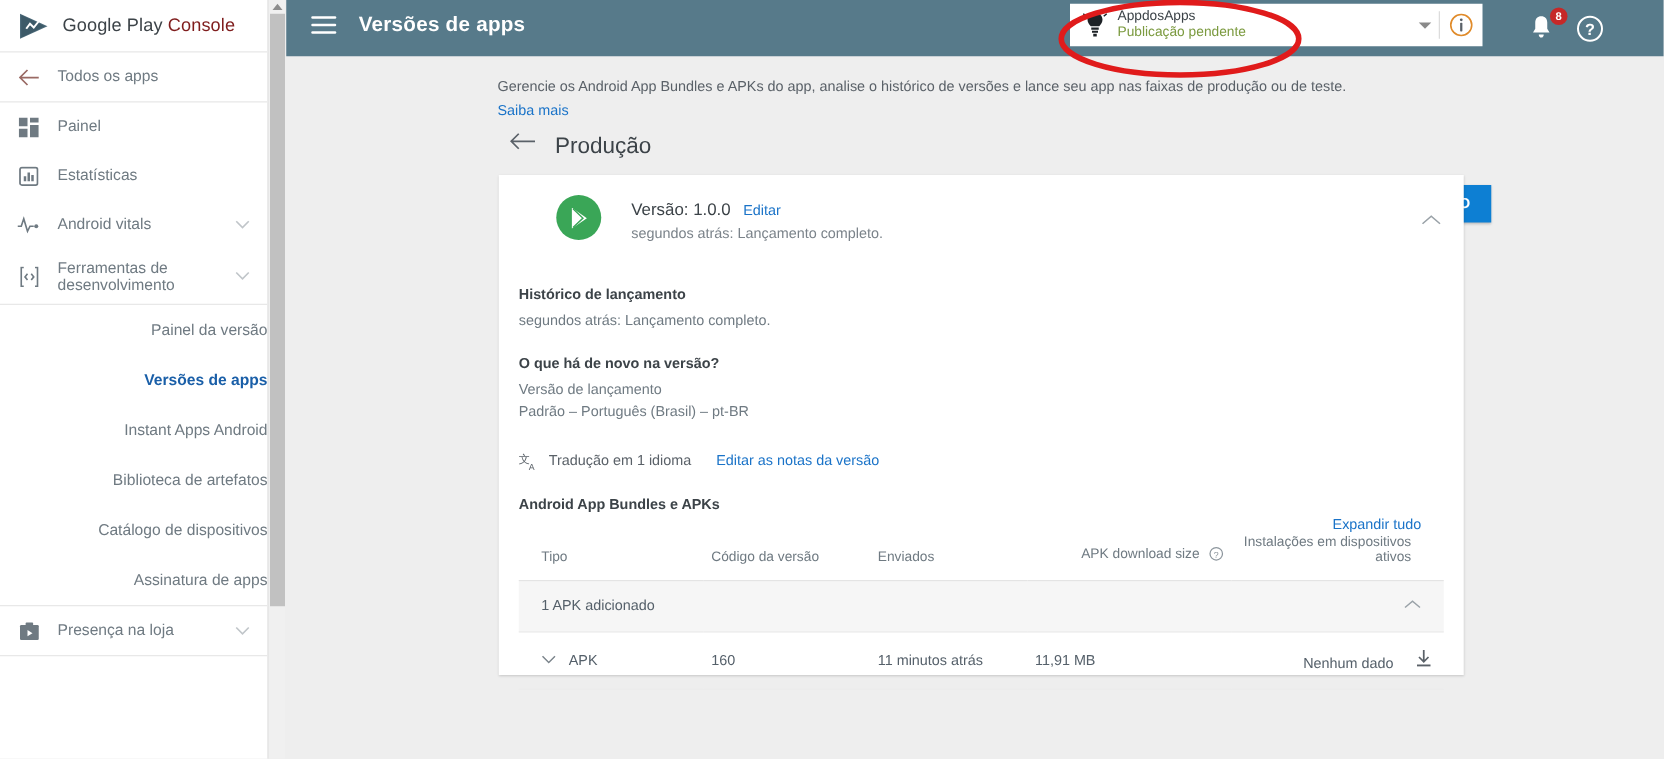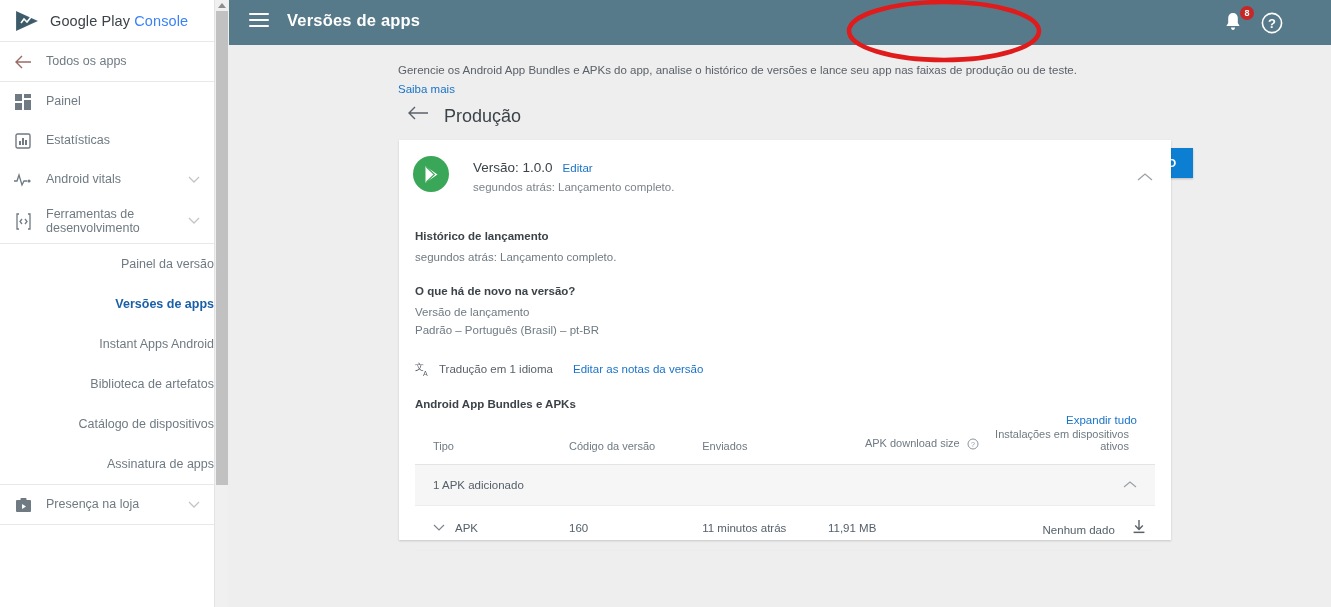--- a/index.html
+++ b/index.html
@@ -19,21 +19,21 @@
     overflow: hidden;
     z-index: 5;
   }
   .brand {
     height: 42px; display: flex; align-items: center;
     padding-left: 14px; border-bottom: 1px solid #e8e8e8;
   }
   .brand-logo { width: 26px; height: 22px; margin-right: 10px; flex: none; }
   .brand-text { font-size: 14.5px; color: #5b6770; letter-spacing: .1px; white-space: nowrap; }
   .brand-text .b1 { color: #3c4348; font-weight: 400; }
-  .brand-text .b2 { color: #3b82f6; }
+  .brand-text .b2 { color: #7f1d1d; }
 
   .nav-sec { border-bottom: 1px solid #e8e8e8; }
   .nav-item {
     display: flex; align-items: center;
     height: 39px; padding: 0 10px 0 12px;
     font-size: 12.5px; color: #6f7a82; cursor: pointer;
     position: relative;
   }
   .nav-item .ico { width: 22px; flex: none; display: flex; align-items: center; justify-content: center; margin-right: 12px; }
   .nav-item .lbl { flex: 1; line-height: 1.15; }
@@ -126,21 +126,21 @@
     padding: 9px 16px; cursor: pointer;
     font-family: "Liberation Sans", sans-serif;
     box-shadow: 0 1px 2px rgba(0,0,0,.22);
   }
 
   .card {
     position: absolute; left: 170px; top: 95px;
     width: 772px; height: 400px; background: #ffffff;
     box-shadow: 0 1px 2px rgba(0,0,0,.17);
   }
-  .card-head { position: relative; padding: 20px 8px 0 16px; height: 72px; }
+  .card-head { position: relative; padding: 20px 8px 0 16px; height: 72px; margin-left: 32px; }
   .play-badge {
     position: absolute; left: 14px; top: 16px;
     width: 36px; height: 36px; border-radius: 50%; background: #3aa657;
     display: flex; align-items: center; justify-content: center;
   }
   .ver-line { margin-left: 58px; display: flex; align-items: baseline; }
   .ver-txt { font-size: 13.5px; color: #3c4348; }
   .ver-edit { font-size: 11.5px; color: #1a73c8; margin-left: 10px; cursor: pointer; }
   .ver-sub { margin-left: 58px; margin-top: 6px; font-size: 11.5px; color: #7b838a; }
   .collapse-ico { position: absolute; right: 18px; top: 28px; width: 16px; height: 16px; cursor: pointer; }
@@ -306,20 +306,40 @@
   </div>
 
   <header class="topbar">
     <div class="hamburger">
       <span></span>
         <span></span>
         <span></span>
     </div>
     <div class="topbar-title">Versões de apps</div>
 
+    <div class="app-select">
+      <svg class="app-ico" viewBox="0 0 20 24">
+        <path d="M10 2 C6.4 2 4 4.6 4 7.8 C4 10.2 5.6 11.6 6.6 13 L13.4 13 C14.4 11.6 16 10.2 16 7.8 C16 4.6 13.6 2 10 2 Z" fill="#1d2226"></path>
+        <rect x="7" y="14" width="6" height="1.8" fill="#1d2226"></rect>
+        <rect x="7.6" y="16.6" width="4.8" height="1.6" fill="#1d2226"></rect>
+        <rect x="8.6" y="19" width="2.8" height="2.2" fill="#1d2226"></rect>
+        <path d="M3 5 L0.6 3 M17 5 L19.4 3" stroke="#1d2226" stroke-width="1.3"></path>
+      </svg>
+      <div class="app-names">
+        <div class="app-name">AppdosApps</div>
+        <div class="app-status">Publicação pendente</div>
+      </div>
+      <div class="caret"></div>
+      <div class="vline"></div>
+      <svg class="info-ico" viewBox="0 0 22 22">
+        <circle cx="11" cy="11" r="8.4" fill="none" stroke="#e08b2a" stroke-width="1.3"></circle>
+        <circle cx="11" cy="6.8" r="1.1" fill="#5a6168"></circle>
+        <rect x="10.1" y="9.2" width="1.8" height="7" rx="0.6" fill="#5a6168"></rect>
+      </svg>
+    </div>
 
     <div class="tb-icon" style="left:993px">
       <svg width="22" height="24" viewBox="0 0 22 24">
         <path d="M11 3 C8 3 6.2 5 6.2 8 L6.2 13 L4.4 16 L17.6 16 L15.8 13 L15.8 8 C15.8 5 14 3 11 3 Z" fill="#ffffff"></path>
         <path d="M9 17.5 C9 19 9.9 20 11 20 C12.1 20 13 19 13 17.5 Z" fill="#ffffff"></path>
       </svg>
       <span class="badge">8</span>
     </div>
 
     <div class="tb-icon" style="left:1030px">

